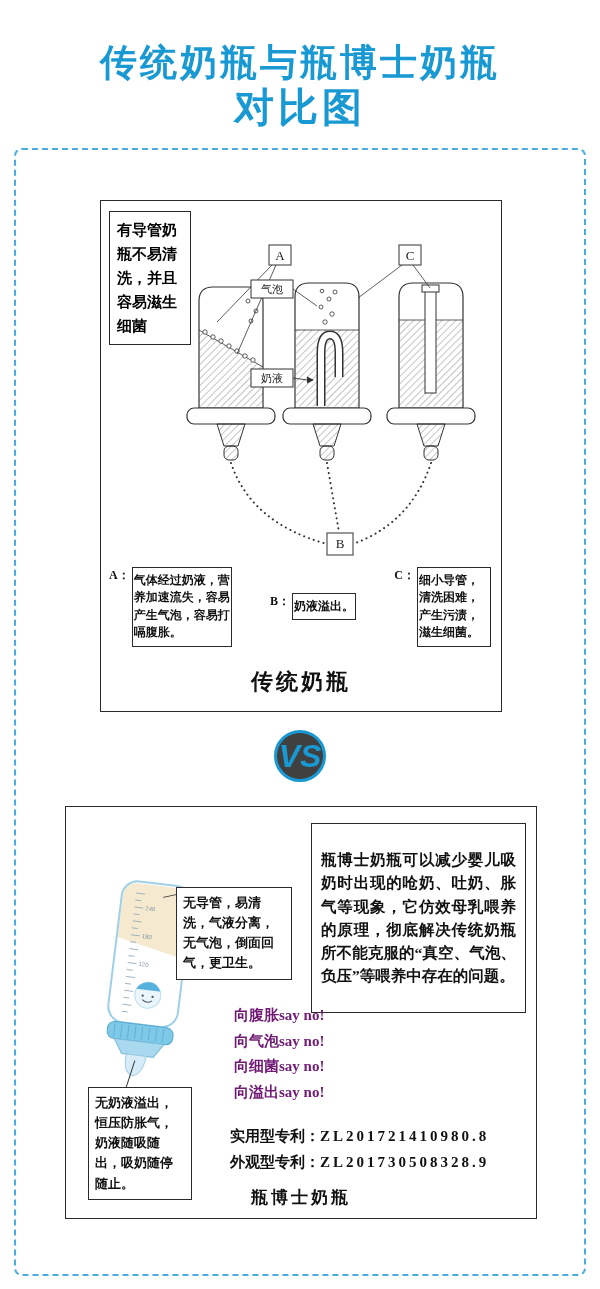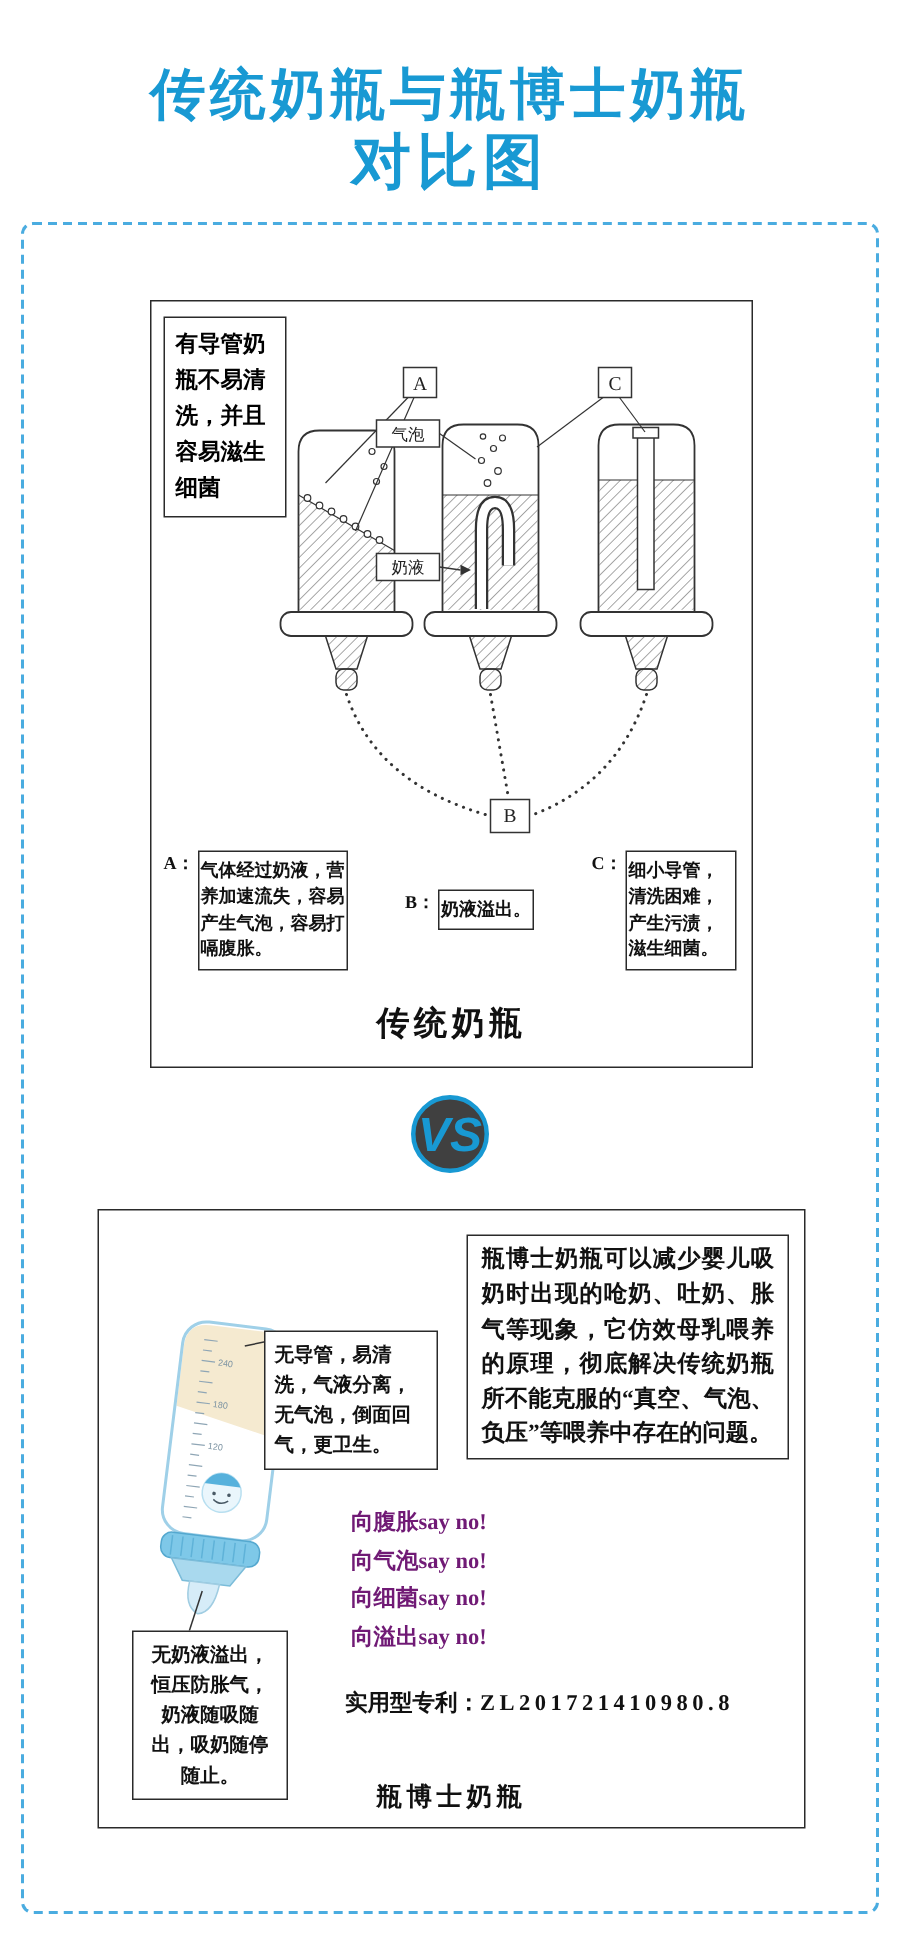--- a/index.html
+++ b/index.html
@@ -39,31 +39,31 @@
              font-size:22px; letter-spacing:3px; color:#111;
              font-family:"Liberation Serif","DejaVu Serif",serif; }
   .panel-doctor .caption { bottom:9px; font-size:17px; }
 
   .vs-circle { position:absolute; left:274px; top:730px; width:52px; height:52px; background:#404040;
                border:3px solid #1899d3; border-radius:50%; display:flex; align-items:center;
                justify-content:center; color:#1899d3; font-weight:bold; font-style:italic;
                font-size:32px; }
 
   .desc-box { position:absolute; right:10px; top:16px; width:215px; border:1px solid #2a2a2a;
-              padding:4px 9px; font-size:15.5px; font-weight:bold; line-height:1.5;
+              padding:24px 9px; font-size:15.5px; font-weight:bold; line-height:1.5;
               word-break:break-all; text-align:justify; color:#111;
               font-family:"Liberation Serif","DejaVu Serif",serif; }
 
   .bottle-wrap { position:absolute; left:26px; top:70px; width:110px; height:205px; }
 
   .feature-box { border:1px solid #2a2a2a; padding:5px 6px; font-size:13px; font-weight:bold;
                  line-height:1.55; word-break:break-all; background:#fff; color:#111;
                  font-family:"Liberation Serif","DejaVu Serif",serif; }
   .feature-top { position:absolute; left:110px; top:80px; width:116px; }
-  .feature-bottom { position:absolute; left:22px; top:280px; width:104px;text-align:center; }
+  .feature-bottom { position:absolute; left:22px; top:280px; width:104px; }
 
   .connector { position:absolute; background:#333; }
   .connector-top { left:97px; top:88px; width:18px; height:1px; transform:rotate(-12deg); }
   .connector-bottom { left:64px; top:253px; width:1px; height:28px; transform:rotate(18deg); }
 
   .say-no { position:absolute; left:168px; top:196px; font-size:15px; font-weight:bold;
             line-height:1.7; color:#701a75; font-family:"Liberation Serif","DejaVu Serif",serif; }
 
   .patents { position:absolute; left:164px; top:316px; font-size:15px; font-weight:bold;
              line-height:1.75; color:#111; font-family:"Liberation Serif","DejaVu Serif",serif; }
@@ -276,18 +276,21 @@
       <div>向溢出say no!</div>
     </div>
 
     <div class="connector connector-bottom"></div>
     <div class="feature-box feature-bottom">无奶液溢出，恒压防胀气，奶液随吸随出，吸奶随停随止。</div>
 
     <div class="patents">
       <div class="patent-line">
         <span>实用型专利：</span><span class="patent-number">ZL201721410980.8</span>
       </div>
+      <div class="patent-line">
+        <span>外观型专利：</span><span class="patent-number">ZL201730508328.9</span>
+      </div>
     </div>
 
     <div class="caption">瓶博士奶瓶</div>
   </div>
 
 </div>
 
 </body></html>

